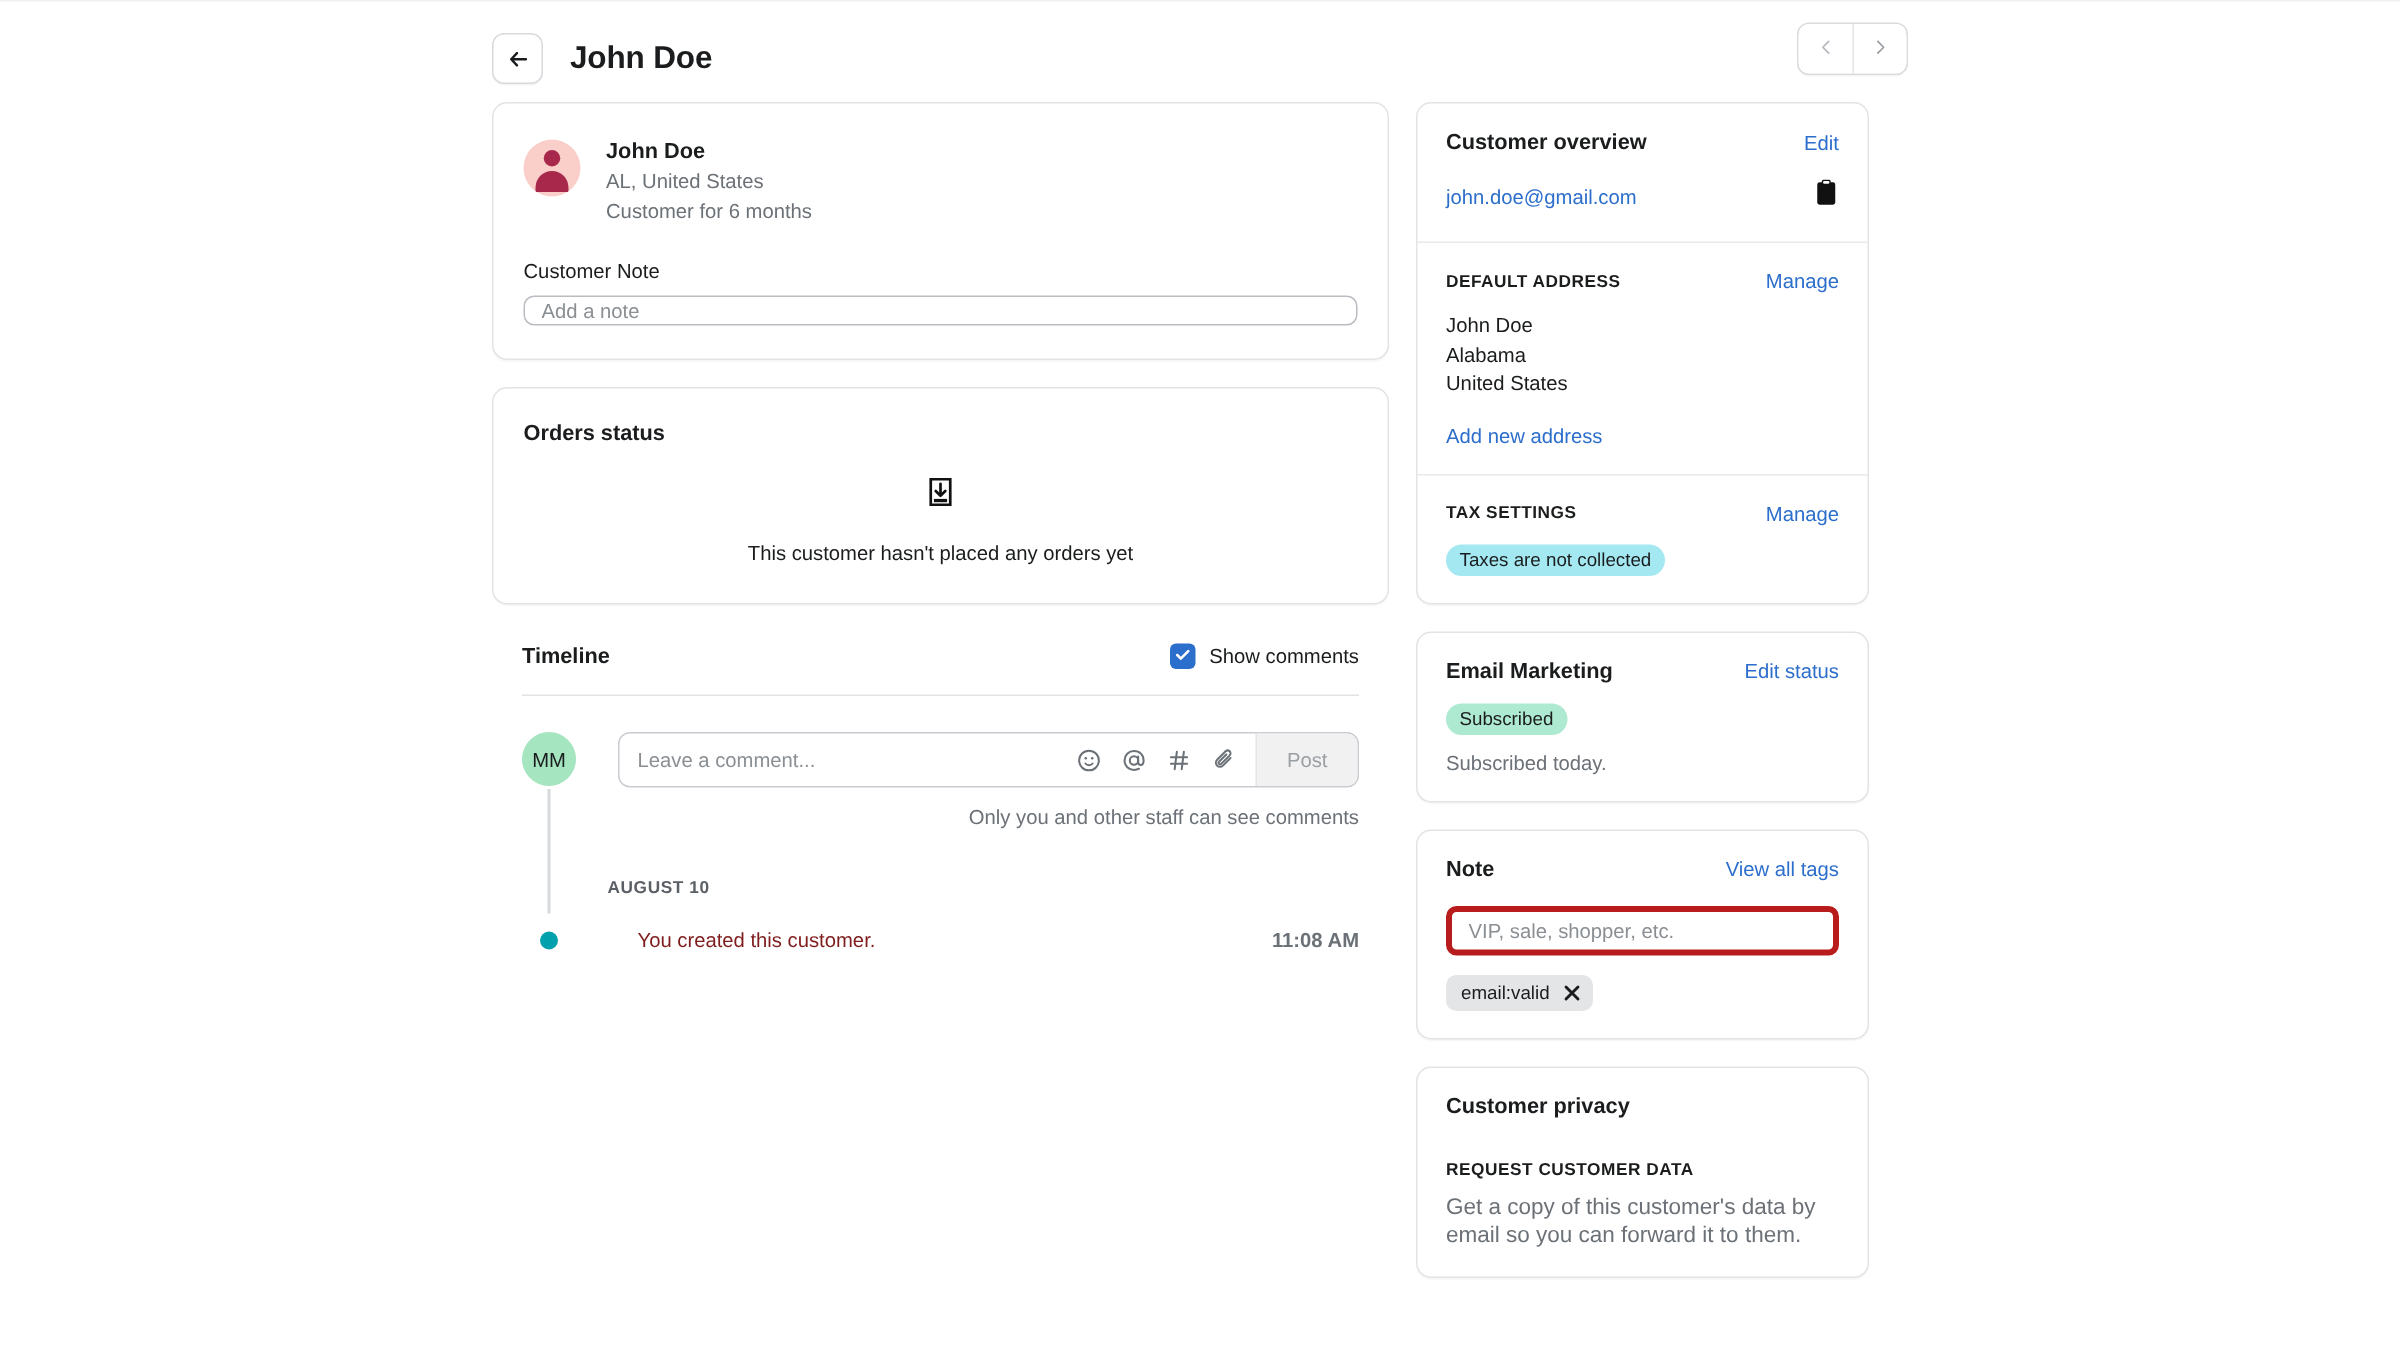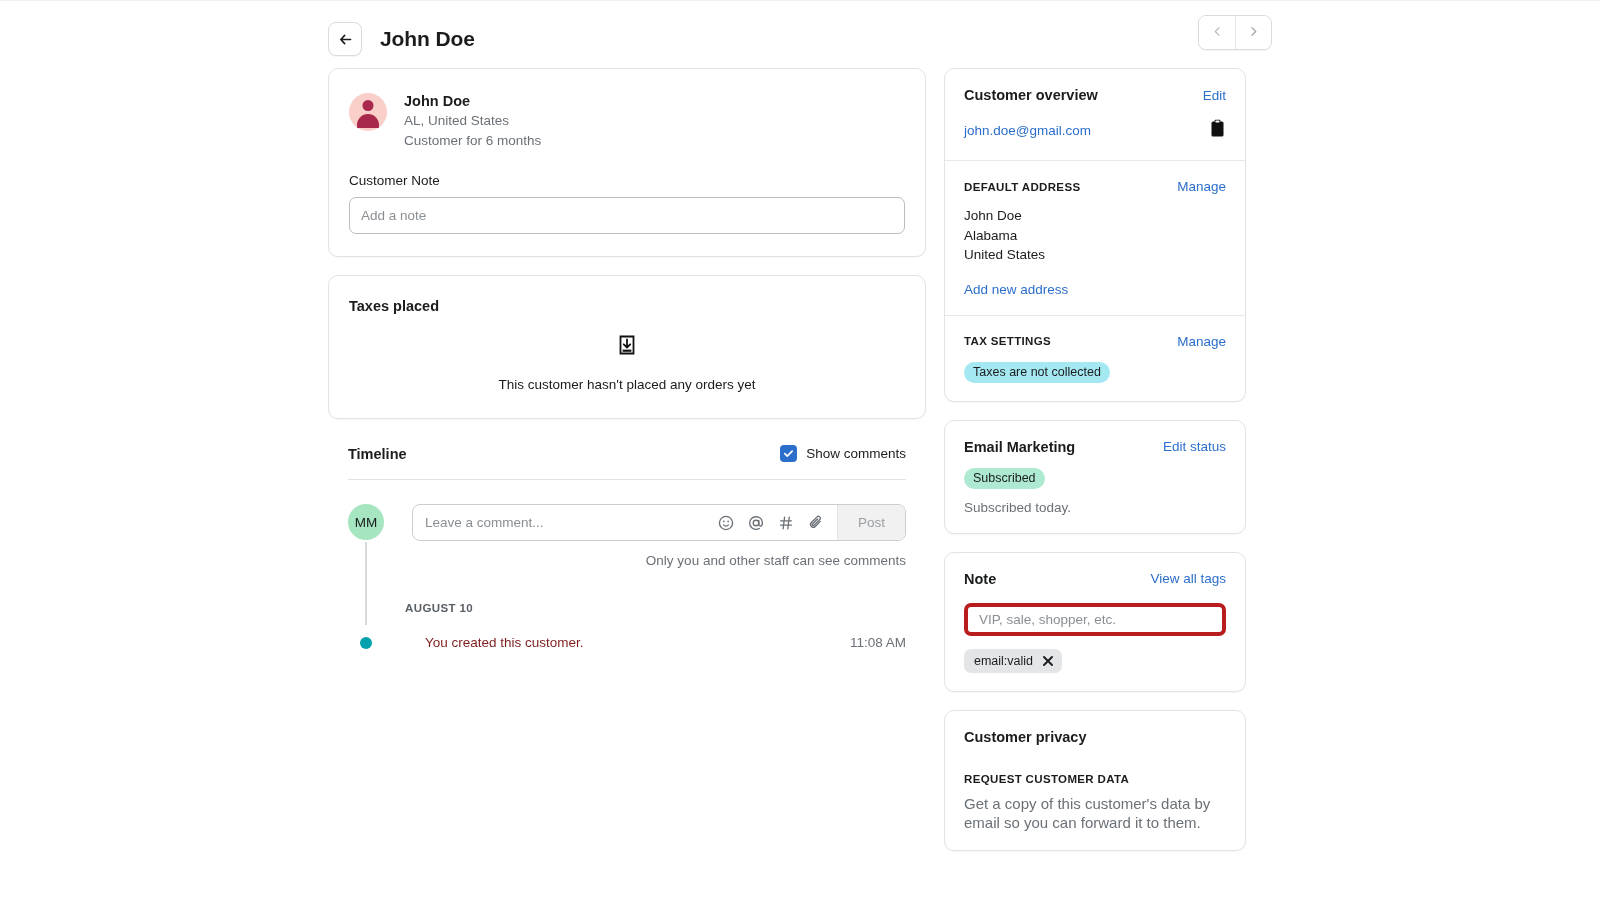--- a/index.html
+++ b/index.html
@@ -113,21 +113,21 @@
   }
   .profile-sub {
     font-size: 13.5px; color: #6b7177; line-height: 20px;
   }
   .note-label {
     margin-top: 22px;
     font-size: 13.5px; color: #1a1c1d;
   }
   .note-input {
     margin-top: 9px;
-    width: 100%; height: 37px;
+    width: 100%; height: 20px;
     border: 1px solid #b9bcc0;
     border-radius: 7px;
     padding: 0 11px;
     font-size: 13.5px;
     color: #1a1c1d;
     font-family: "Liberation Sans", sans-serif;
     background: #fff;
     outline: none;
   }
   .note-input::placeholder { color: #8a8f94; }
@@ -241,21 +241,21 @@
     margin-left: 12px;
     flex: 0 0 auto;
     z-index: 2;
   }
   .event-text {
     margin-left: 53px;
     font-size: 13.5px; color: #7f1d1d;
     flex: 1;
   }
   .event-time {
-    font-size: 13.5px; color: #6b7177;
+    font-size: 13.5px; color: #6b7177; font-weight: bold;
   }
 
   
   .side-col {
     position: absolute;
     left: 616px; top: 68px;
     width: 302px;
   }
   .side-card { margin-bottom: 18px; }
   .side-section { padding: 18px 19px; }
@@ -365,21 +365,21 @@
             <div class="profile-name">John Doe</div>
             <div class="profile-sub">AL, United States</div>
             <div class="profile-sub">Customer for 6 months</div>
           </div>
         </div>
         <div class="note-label">Customer Note</div>
         <input class="note-input" value="" placeholder="Add a note" style="">
       </div>
 
       <div class="card orders-card">
-        <div class="card-heading">Taxes placed</div>
+        <div class="card-heading">Orders status</div>
         <div class="orders-empty">
           <span>
             <svg width="22" height="22" viewBox="0 0 22 22" fill="none">
               <path d="M4.5 2.5h13v17h-13z" stroke="#111" stroke-width="1.8"></path>
               <path d="M11 5.5v8M11 13.5l-3.2-3.2M11 13.5l3.2-3.2" stroke="#111" stroke-width="1.8" stroke-linecap="round" stroke-linejoin="round"></path>
               <rect x="6.6" y="15.6" width="8.8" height="2.2" fill="#111"></rect>
             </svg>
           </span>
           <div class="empty-text">This customer hasn't placed any orders yet</div>
         </div>

